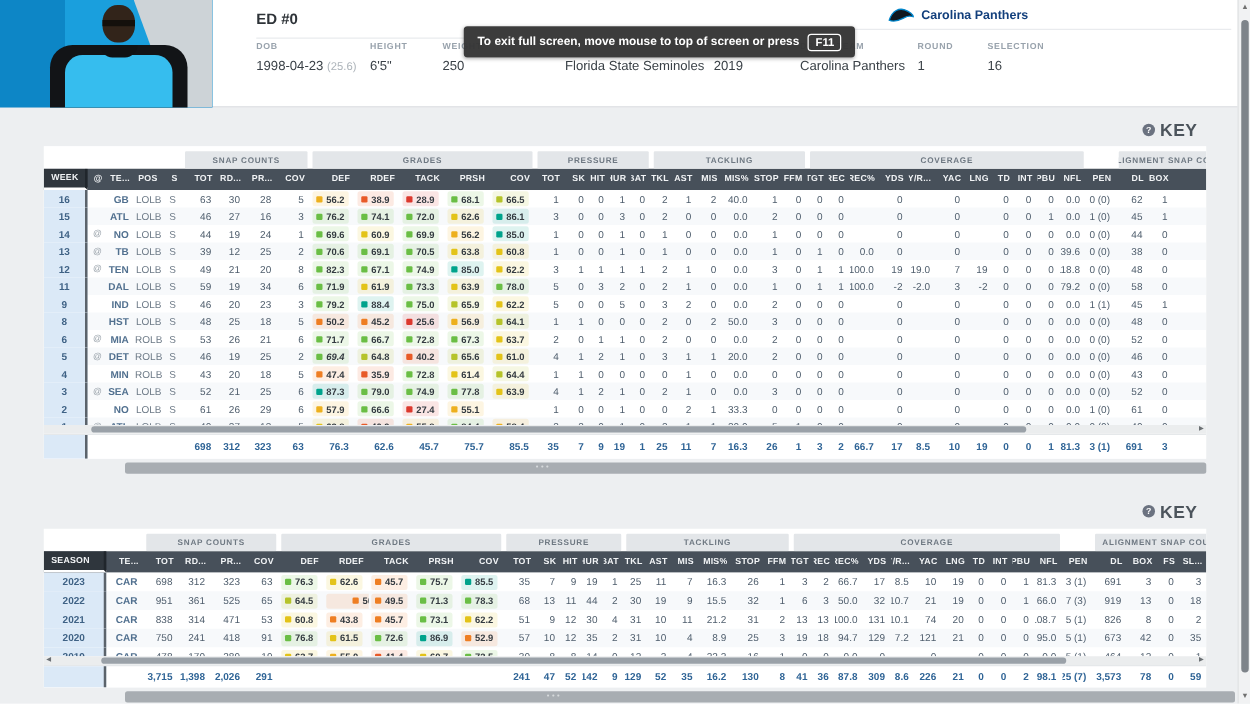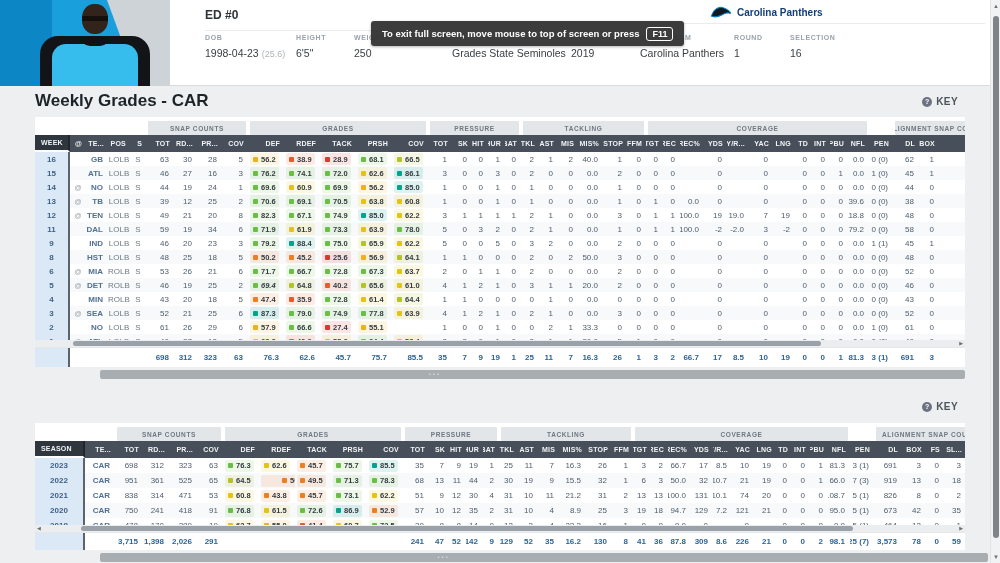--- a/index.html
+++ b/index.html
@@ -28,21 +28,21 @@
 
   
   #tip{position:absolute;left:371px;top:21px;height:25px;display:flex;align-items:center;background:rgba(52,52,52,.96);border-radius:3px;padding:0 11px;z-index:60;box-shadow:0 1px 3px rgba(0,0,0,.3)}
   #tip .tx{font-size:9.5px;font-weight:bold;color:#fff;white-space:nowrap}
   #tip .keycap{margin-left:7px;border:1.5px solid #fff;border-radius:3px;padding:1px 5px;font-size:9px;font-weight:bold;color:#fff}
 
   
   .sect-title{position:absolute;left:35px;font-size:17px;font-weight:bold;color:#1d2429}
   .keybtn{position:absolute;display:flex;align-items:center;gap:4px;cursor:pointer}
   .qicon{display:inline-flex;width:10px;height:10px;border-radius:50%;background:#6b7280;color:#fff;font-size:7px;font-weight:bold;align-items:center;justify-content:center}
-  .keybtn b{font-size:10px;font-weight:bold;color:#4c545c;letter-spacing:.4px}
+  .keybtn b{font-size:14px;font-weight:bold;color:#4c545c;letter-spacing:.4px}
 
   
   .tbl{position:absolute;left:35px;width:930px;background:#fff;overflow:hidden}
   .t-groups{display:flex;height:18px;align-items:flex-end;background:#fff;overflow:hidden}
   .t-gspacer{height:14px;flex:none}
   .t-gbox{height:14px;flex:none;margin:0 2px;background:#e3e6e9;border-radius:1px;font-size:6.5px;font-weight:bold;letter-spacing:.6px;color:#6e7882;display:flex;align-items:center;justify-content:center;overflow:hidden;white-space:nowrap}
   .t-head{display:flex;height:17px;background:#47505a;overflow:hidden}
   .t-hcell{flex:none;height:17px;display:flex;align-items:center;justify-content:flex-end;padding-right:4px;font-size:7px;font-weight:bold;color:#f2f4f6;letter-spacing:.2px;overflow:hidden;white-space:nowrap;cursor:pointer}
   .t-hfirst{background:#2f363d;justify-content:flex-start;padding-left:6px;border-bottom:2px solid #fff;border-right:2px solid #20262c}
   .t-viewport{overflow:hidden;position:relative}
@@ -99,21 +99,21 @@
         <div class="fld" style="left: 296px;">
           <span class="lb">HEIGHT</span>
           <span class="vl"><span>6'5"</span></span>
         </div>
         <div class="fld" style="left: 354px;">
           <span class="lb">WEIGHT</span>
           <span class="vl"><span>250</span></span>
         </div>
         <div class="fld" style="left: 452px;">
           <span class="lb"></span>
-          <span class="vl"><span>Grades State Seminoles</span></span>
+          <span class="vl"><span>Florida State Seminoles</span></span>
         </div>
         <div class="fld" style="left: 571px;">
           <span class="lb"></span>
           <span class="vl"><span>2019</span></span>
         </div>
         <div class="fld" style="left: 640px;">
           <span class="lb">DRAFT TEAM</span>
           <span class="vl"><span>Carolina Panthers</span></span>
         </div>
         <div class="fld" style="left: 734px;">
@@ -131,21 +131,20 @@
         </svg>
       <span>Carolina Panthers</span>
     </div>
   </header>
 
   <div id="tip">
     <span class="tx">To exit full screen, move mouse to top of screen or press</span>
     <span class="keycap">F11</span>
   </div>
 
-  <div class="sect-title" style="top:91px">Weekly Grades - CAR</div>
   <div class="keybtn" style="right:42px;top:96px">
     <span class="qicon">?</span>
     <b>KEY</b>
   </div>
   <div class="tbl" style="top:117px">
     <div class="t-groups">
         <div class="t-gspacer" style="width: 35px;"></div>
         <div class="t-gspacer" style="width: 16px;"></div>
         <div class="t-gspacer" style="width: 22px;"></div>
         <div class="t-gspacer" style="width: 22px;"></div>

